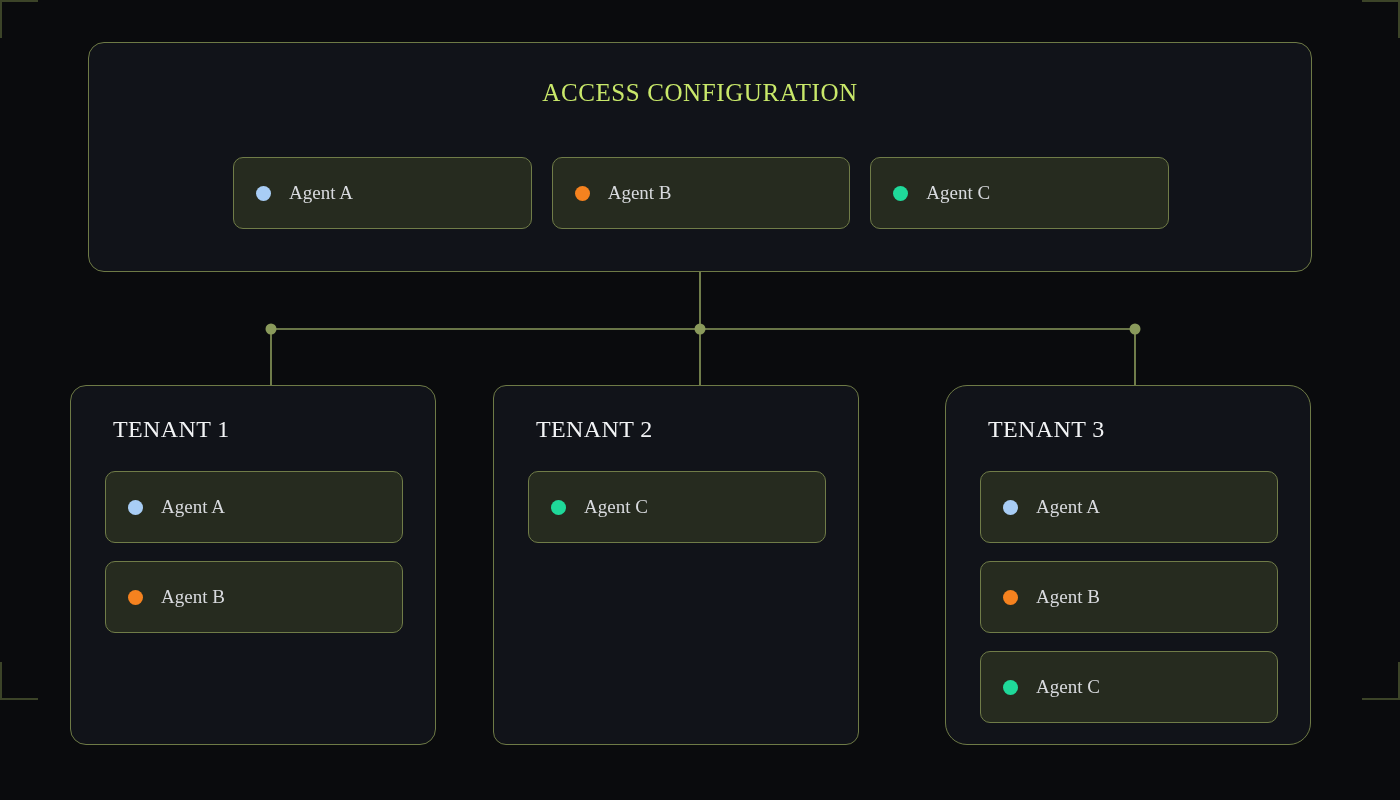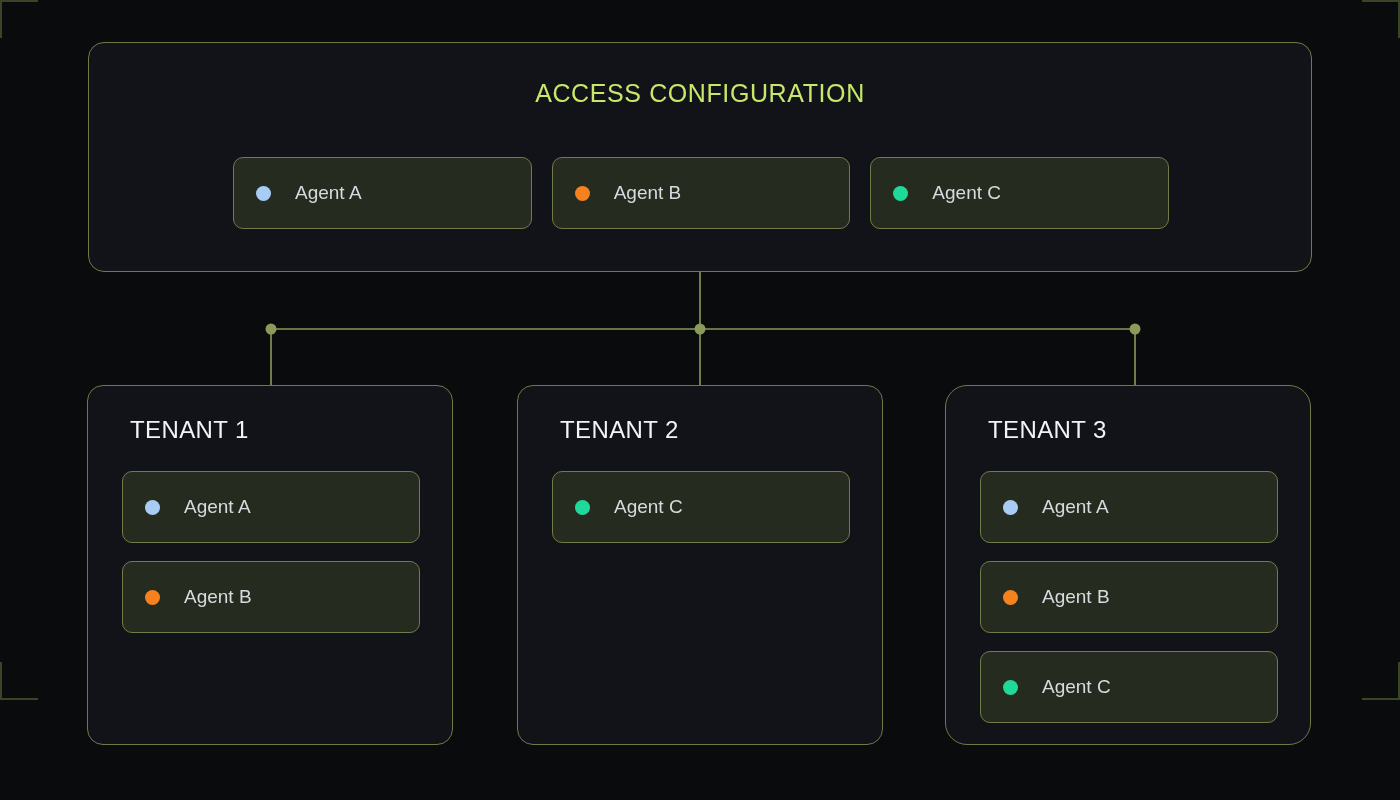--- a/index.html
+++ b/index.html
@@ -31,20 +31,21 @@
     border-bottom: 2px solid #3c4428; border-left: 2px solid #3c4428; }
   .corner-br { bottom: 0; right: 0;
     border-bottom: 2px solid #3c4428; border-right: 2px solid #3c4428; }
 
   
   .stage {
     position: absolute;
     left: 0; top: 0;
     width: 1400px;
     height: 700px;
+    font-family: Liberation Serif, serif;
   }
 
   
   .header-panel {
     position: absolute;
     left: 88px;
     top: 42px;
     width: 1224px;
     height: 230px;
     background: #111319;
@@ -73,21 +74,21 @@
     gap: 20px;
   }
 
   
   .chip {
     background: #262b1f;
     border: 1px solid #707c48;
     border-radius: 10px;
     display: flex;
     align-items: center;
-    gap: 24px;
+    gap: 18px;
     padding: 0 22px;
   }
   .header-chip-row .chip {
     flex: 1 1 0;
     height: 72px;
   }
   .tenant-chip-list .chip {
     width: 100%;
     height: 72px;
     margin-bottom: 18px;
@@ -118,22 +119,22 @@
   
   .tenant-panel {
     position: absolute;
     top: 385px;
     width: 366px;
     height: 360px;
     background: #111319;
     border: 1px solid #6e7a46;
     border-radius: 16px;
   }
-  .tenant-1 { left: 87px; }
-  .tenant-2 { left: 517px; }
+  .tenant-1 { left: 70px; }
+  .tenant-2 { left: 493px; border-radius: 13px; }
   .tenant-3 { left: 945px; border-radius: 22px; }
 
   .tenant-title {
     position: absolute;
     top: 30px;
     left: 42px;
     color: #f2f3f5;
     font-size: 24px;
     letter-spacing: 0.4px;
     font-weight: 400;

